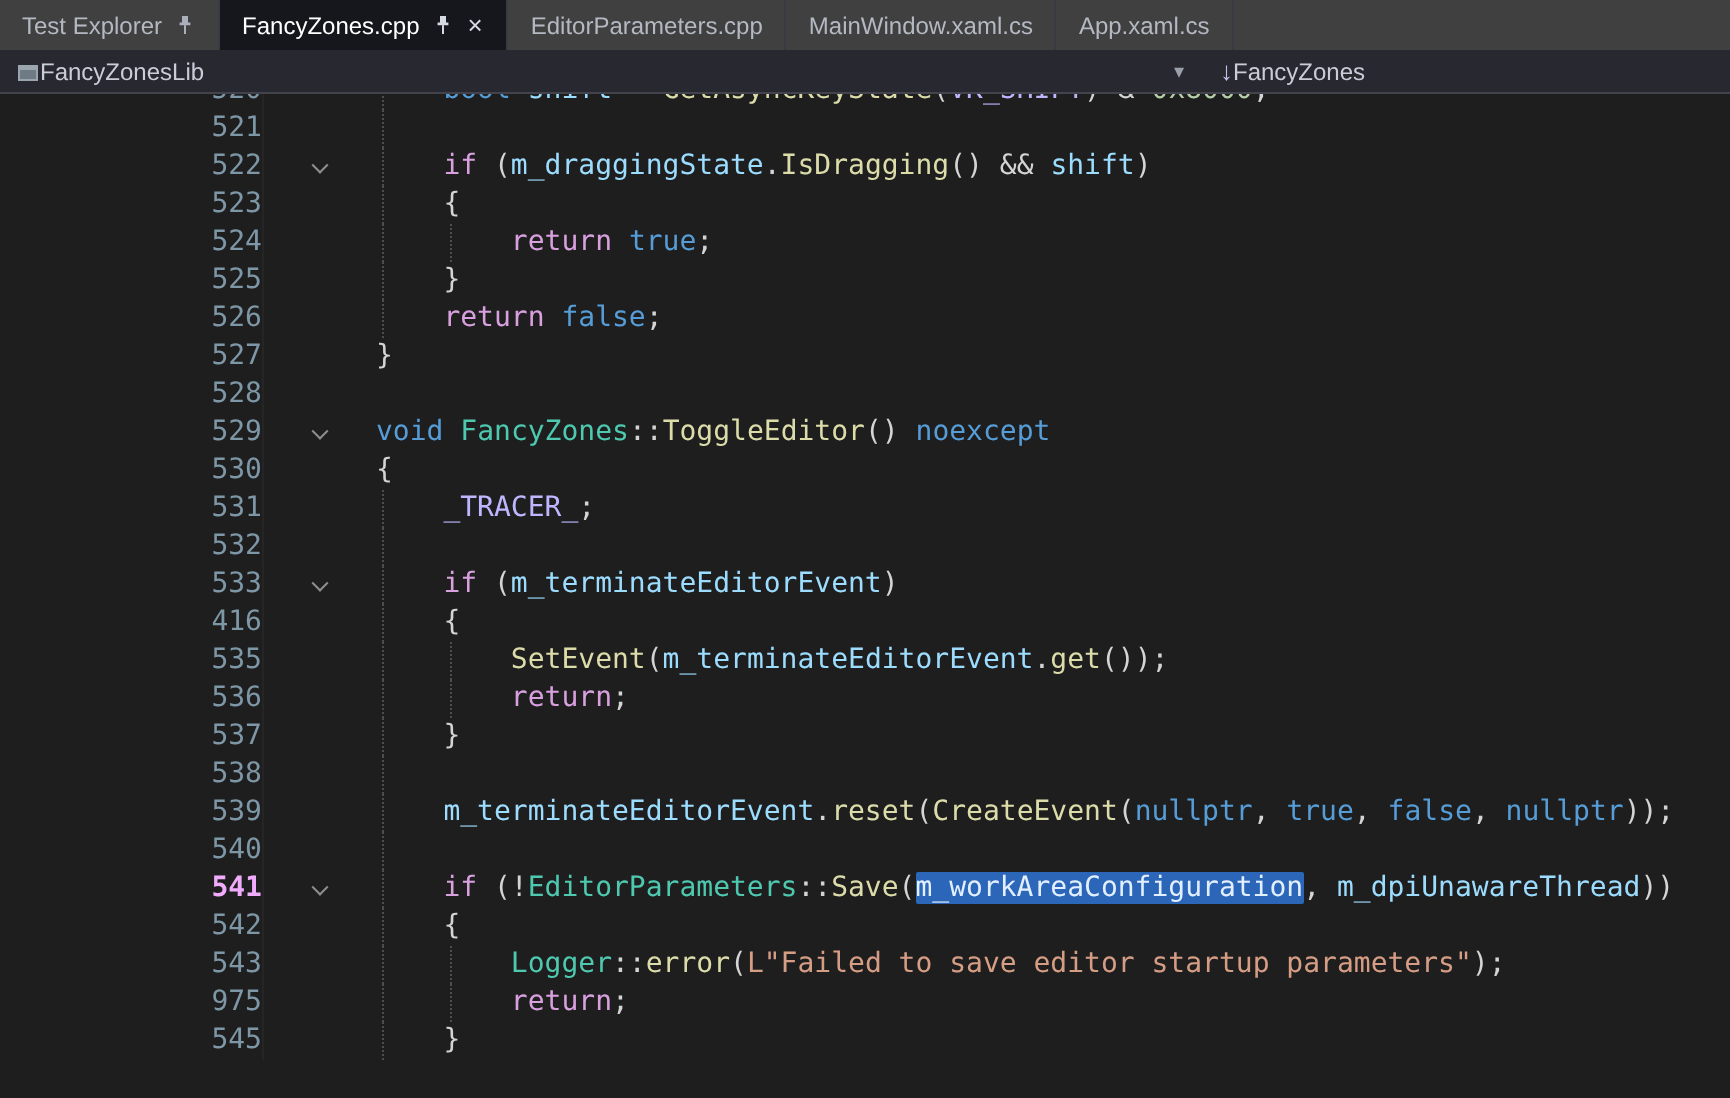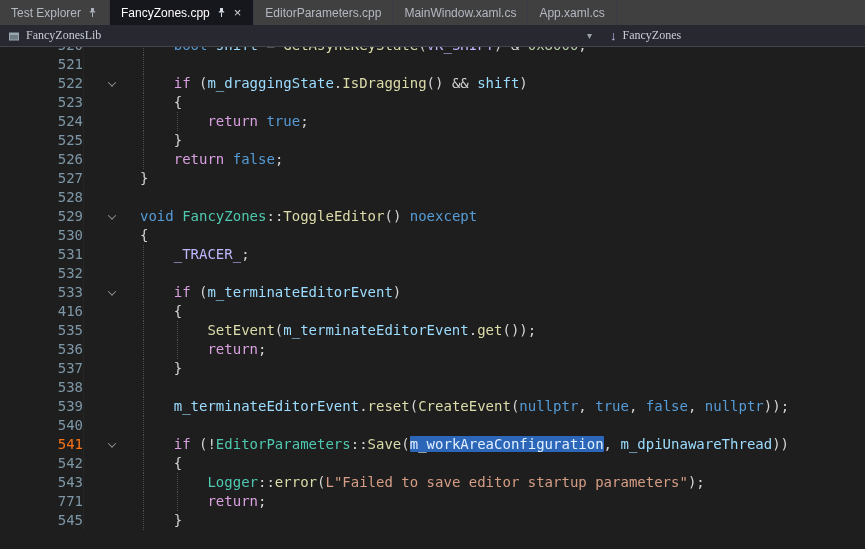--- a/index.html
+++ b/index.html
@@ -20,37 +20,37 @@
   }
   .tab.active { background:#16161d; color:#ffffff; }
   .pin-wrap { display:flex; align-items:center; color:#aab0bb; }
   .tab.active .pin-wrap { color:#d6dae2; }
   .close-x { font-size:13px; line-height:1; color:#d6dae2; padding:0 1px; }
   
   .navbar {
     height:22px; background:#282830; border-bottom:1px solid #43434d;
     display:flex; align-items:center; font-size:12px; color:#c9cdd8;
   }
-  .nav-dd { display:flex; align-items:center; gap:6px; height:100%; cursor:default;font-family:Liberation Serif, serif; }
+  .nav-dd { display:flex; align-items:center; gap:0; height:100%; cursor:default; }
   .nav-dd.project { width:600px; padding:0 8px; }
   .nav-dd.project .chev { margin-left:auto; color:#9aa0aa; font-size:10px; }
   .nav-dd.scope { padding:0 4px 0 10px; }
   .member-arrow { color:#c2c4ee; font-weight:bold; font-size:13px; }
   
   .editor {
     position:relative; height:502px; background:#1e1e1e; overflow:hidden;
     font-family:"DejaVu Sans Mono", monospace; font-size:14px;
   }
   .lines { margin-top:-11px; }
   .line { display:flex; height:19px; line-height:19px; white-space:pre; }
   .lnum {
     width:84px; flex:0 0 84px; text-align:right; color:#7e97a6;
-    border-right:1px solid #252525; user-select:none;
+    border-right:1px solid #252525; user-select:none;margin-left:48px;
   }
-  .line.current .lnum { color:#f97316; font-weight:normal;text-align:right; }
+  .line.current .lnum { color:#f0abfc; font-weight:bold;text-align:right; }
   .foldcell {
     width:40px; flex:0 0 40px; display:flex; align-items:center;
     justify-content:flex-end; padding-right:9px;
   }
   .chevfold {
     width:6px; height:6px; border-right:1.5px solid #8f8f8f;
     border-bottom:1.5px solid #8f8f8f; transform:rotate(45deg) translate(-1px,-1px);
   }
   .codecell { flex:1 1 auto; position:relative; padding-left:16px; overflow:hidden; }
   .guide { position:absolute; top:0; bottom:0; width:0; border-left:1px dotted #4d4d4d; }
@@ -129,18 +129,18 @@
         <div class="line"><span class="lnum">416</span><span class="foldcell"></span><span class="codecell"><i class="guide" style="left: 19px;"></i><span class="codetxt" style="padding-left: 4ch;"><span style="color: rgb(212, 212, 212);">{</span></span></span></div>
         <div class="line"><span class="lnum">535</span><span class="foldcell"></span><span class="codecell"><i class="guide" style="left: 19px;"></i><i class="guide" style="left: 52.72px;"></i><span class="codetxt" style="padding-left: 8ch;"><span style="color: rgb(220, 220, 170);">SetEvent</span><span style="color: rgb(212, 212, 212);">(</span><span style="color: rgb(156, 220, 254);">m_terminateEditorEvent</span><span style="color: rgb(212, 212, 212);">.</span><span style="color: rgb(220, 220, 170);">get</span><span style="color: rgb(212, 212, 212);">());</span></span></span></div>
         <div class="line"><span class="lnum">536</span><span class="foldcell"></span><span class="codecell"><i class="guide" style="left: 19px;"></i><i class="guide" style="left: 52.72px;"></i><span class="codetxt" style="padding-left: 8ch;"><span style="color: rgb(216, 160, 223);">return</span><span style="color: rgb(212, 212, 212);">;</span></span></span></div>
         <div class="line"><span class="lnum">537</span><span class="foldcell"></span><span class="codecell"><i class="guide" style="left: 19px;"></i><span class="codetxt" style="padding-left: 4ch;"><span style="color: rgb(212, 212, 212);">}</span></span></span></div>
         <div class="line"><span class="lnum">538</span><span class="foldcell"></span><span class="codecell"><i class="guide" style="left: 19px;"></i><span class="codetxt" style="padding-left: 0ch;"></span></span></div>
         <div class="line"><span class="lnum">539</span><span class="foldcell"></span><span class="codecell"><i class="guide" style="left: 19px;"></i><span class="codetxt" style="padding-left: 4ch;"><span style="color: rgb(156, 220, 254);">m_terminateEditorEvent</span><span style="color: rgb(212, 212, 212);">.</span><span style="color: rgb(220, 220, 170);">reset</span><span style="color: rgb(212, 212, 212);">(</span><span style="color: rgb(220, 220, 170);">CreateEvent</span><span style="color: rgb(212, 212, 212);">(</span><span style="color: rgb(86, 156, 214);">nullptr</span><span style="color: rgb(212, 212, 212);">, </span><span style="color: rgb(86, 156, 214);">true</span><span style="color: rgb(212, 212, 212);">, </span><span style="color: rgb(86, 156, 214);">false</span><span style="color: rgb(212, 212, 212);">, </span><span style="color: rgb(86, 156, 214);">nullptr</span><span style="color: rgb(212, 212, 212);">));</span></span></span></div>
         <div class="line"><span class="lnum">540</span><span class="foldcell"></span><span class="codecell"><i class="guide" style="left: 19px;"></i><span class="codetxt" style="padding-left: 0ch;"></span></span></div>
         <div class="line current"><span class="lnum">541</span><span class="foldcell"><i class="chevfold"></i></span><span class="codecell"><i class="guide" style="left: 19px;"></i><span class="codetxt" style="padding-left: 4ch;"><span style="color: rgb(216, 160, 223);">if</span><span style="color: rgb(212, 212, 212);"> (!</span><span style="color: rgb(78, 201, 176);">EditorParameters</span><span style="color: rgb(212, 212, 212);">::</span><span style="color: rgb(220, 220, 170);">Save</span><span style="color: rgb(212, 212, 212);">(</span><span class="sel" style="color: rgb(156, 220, 254);">m_workAreaConfiguration</span><span style="color: rgb(212, 212, 212);">, </span><span style="color: rgb(156, 220, 254);">m_dpiUnawareThread</span><span style="color: rgb(212, 212, 212);">))</span></span></span></div>
         <div class="line"><span class="lnum">542</span><span class="foldcell"></span><span class="codecell"><i class="guide" style="left: 19px;"></i><span class="codetxt" style="padding-left: 4ch;"><span style="color: rgb(212, 212, 212);">{</span></span></span></div>
         <div class="line"><span class="lnum">543</span><span class="foldcell"></span><span class="codecell"><i class="guide" style="left: 19px;"></i><i class="guide" style="left: 52.72px;"></i><span class="codetxt" style="padding-left: 8ch;"><span style="color: rgb(78, 201, 176);">Logger</span><span style="color: rgb(212, 212, 212);">::</span><span style="color: rgb(220, 220, 170);">error</span><span style="color: rgb(212, 212, 212);">(</span><span style="color: rgb(214, 157, 133);">L"Failed to save editor startup parameters"</span><span style="color: rgb(212, 212, 212);">);</span></span></span></div>
-        <div class="line"><span class="lnum">771</span><span class="foldcell"></span><span class="codecell"><i class="guide" style="left: 19px;"></i><i class="guide" style="left: 52.72px;"></i><span class="codetxt" style="padding-left: 8ch;"><span style="color: rgb(216, 160, 223);">return</span><span style="color: rgb(212, 212, 212);">;</span></span></span></div>
+        <div class="line"><span class="lnum">975</span><span class="foldcell"></span><span class="codecell"><i class="guide" style="left: 19px;"></i><i class="guide" style="left: 52.72px;"></i><span class="codetxt" style="padding-left: 8ch;"><span style="color: rgb(216, 160, 223);">return</span><span style="color: rgb(212, 212, 212);">;</span></span></span></div>
         <div class="line"><span class="lnum">545</span><span class="foldcell"></span><span class="codecell"><i class="guide" style="left: 19px;"></i><span class="codetxt" style="padding-left: 4ch;"><span style="color: rgb(212, 212, 212);">}</span></span></span></div>
       </div>
   </div>
 
 </div>
 
 </body></html>

